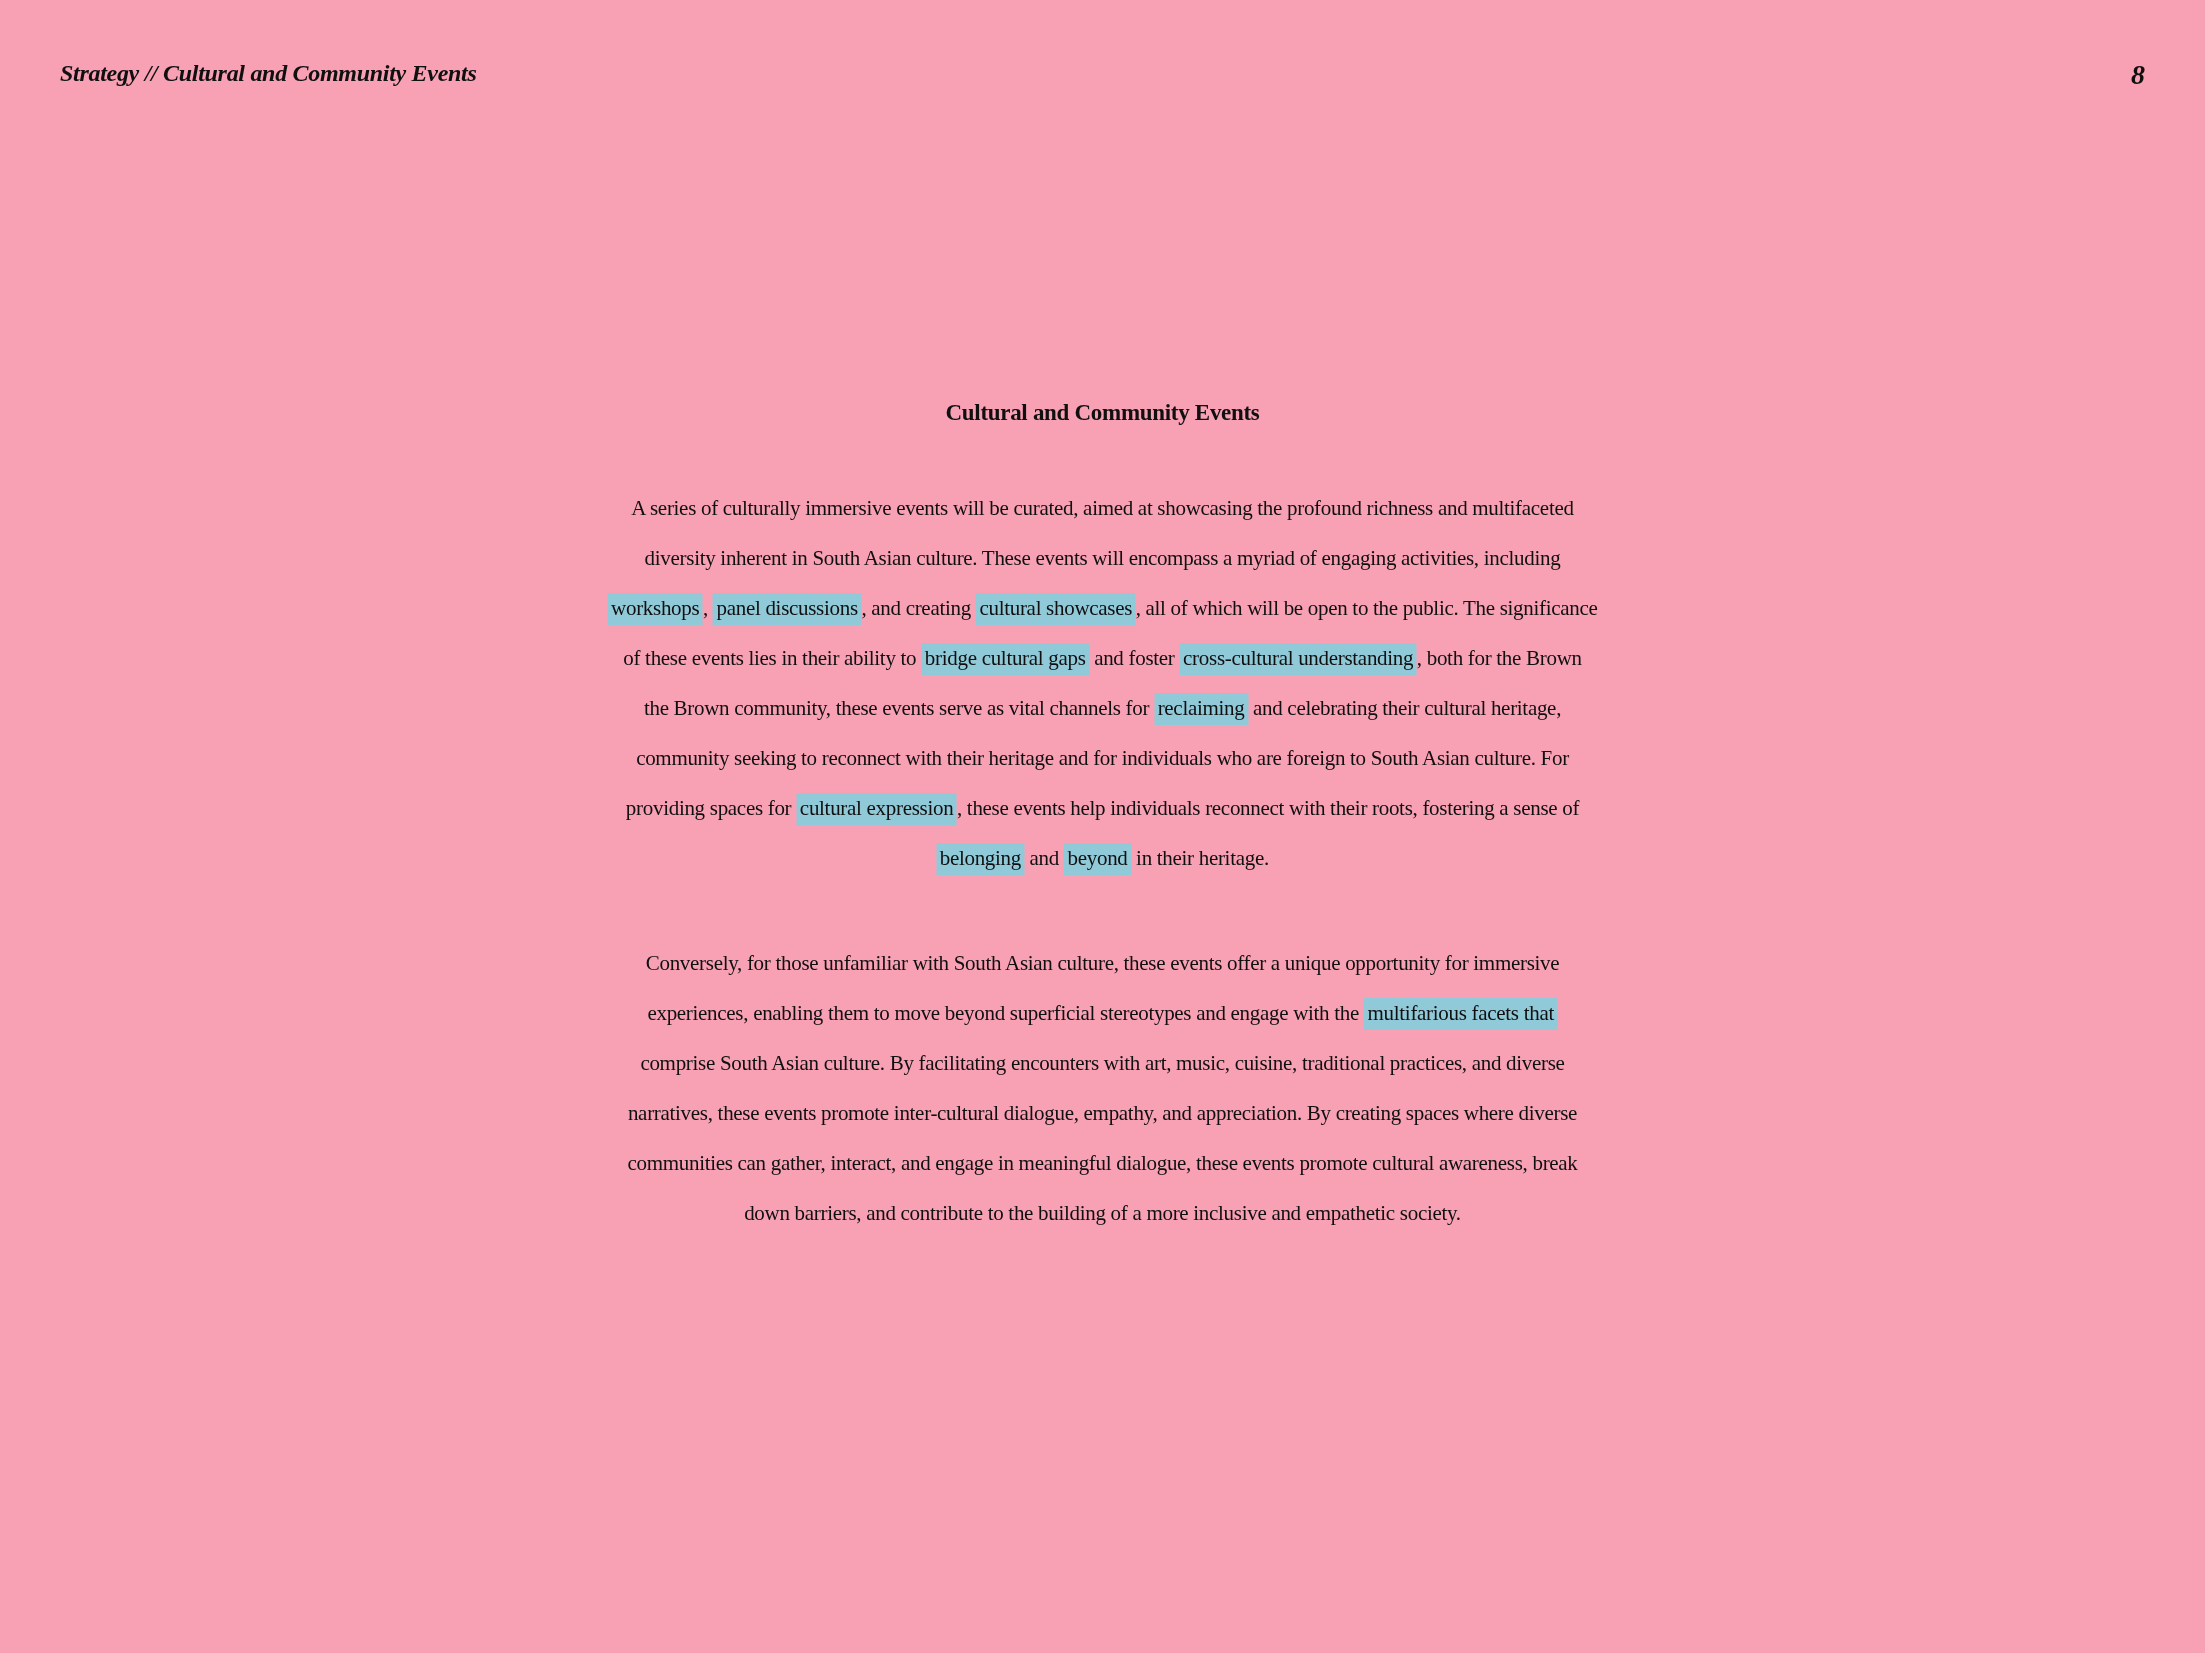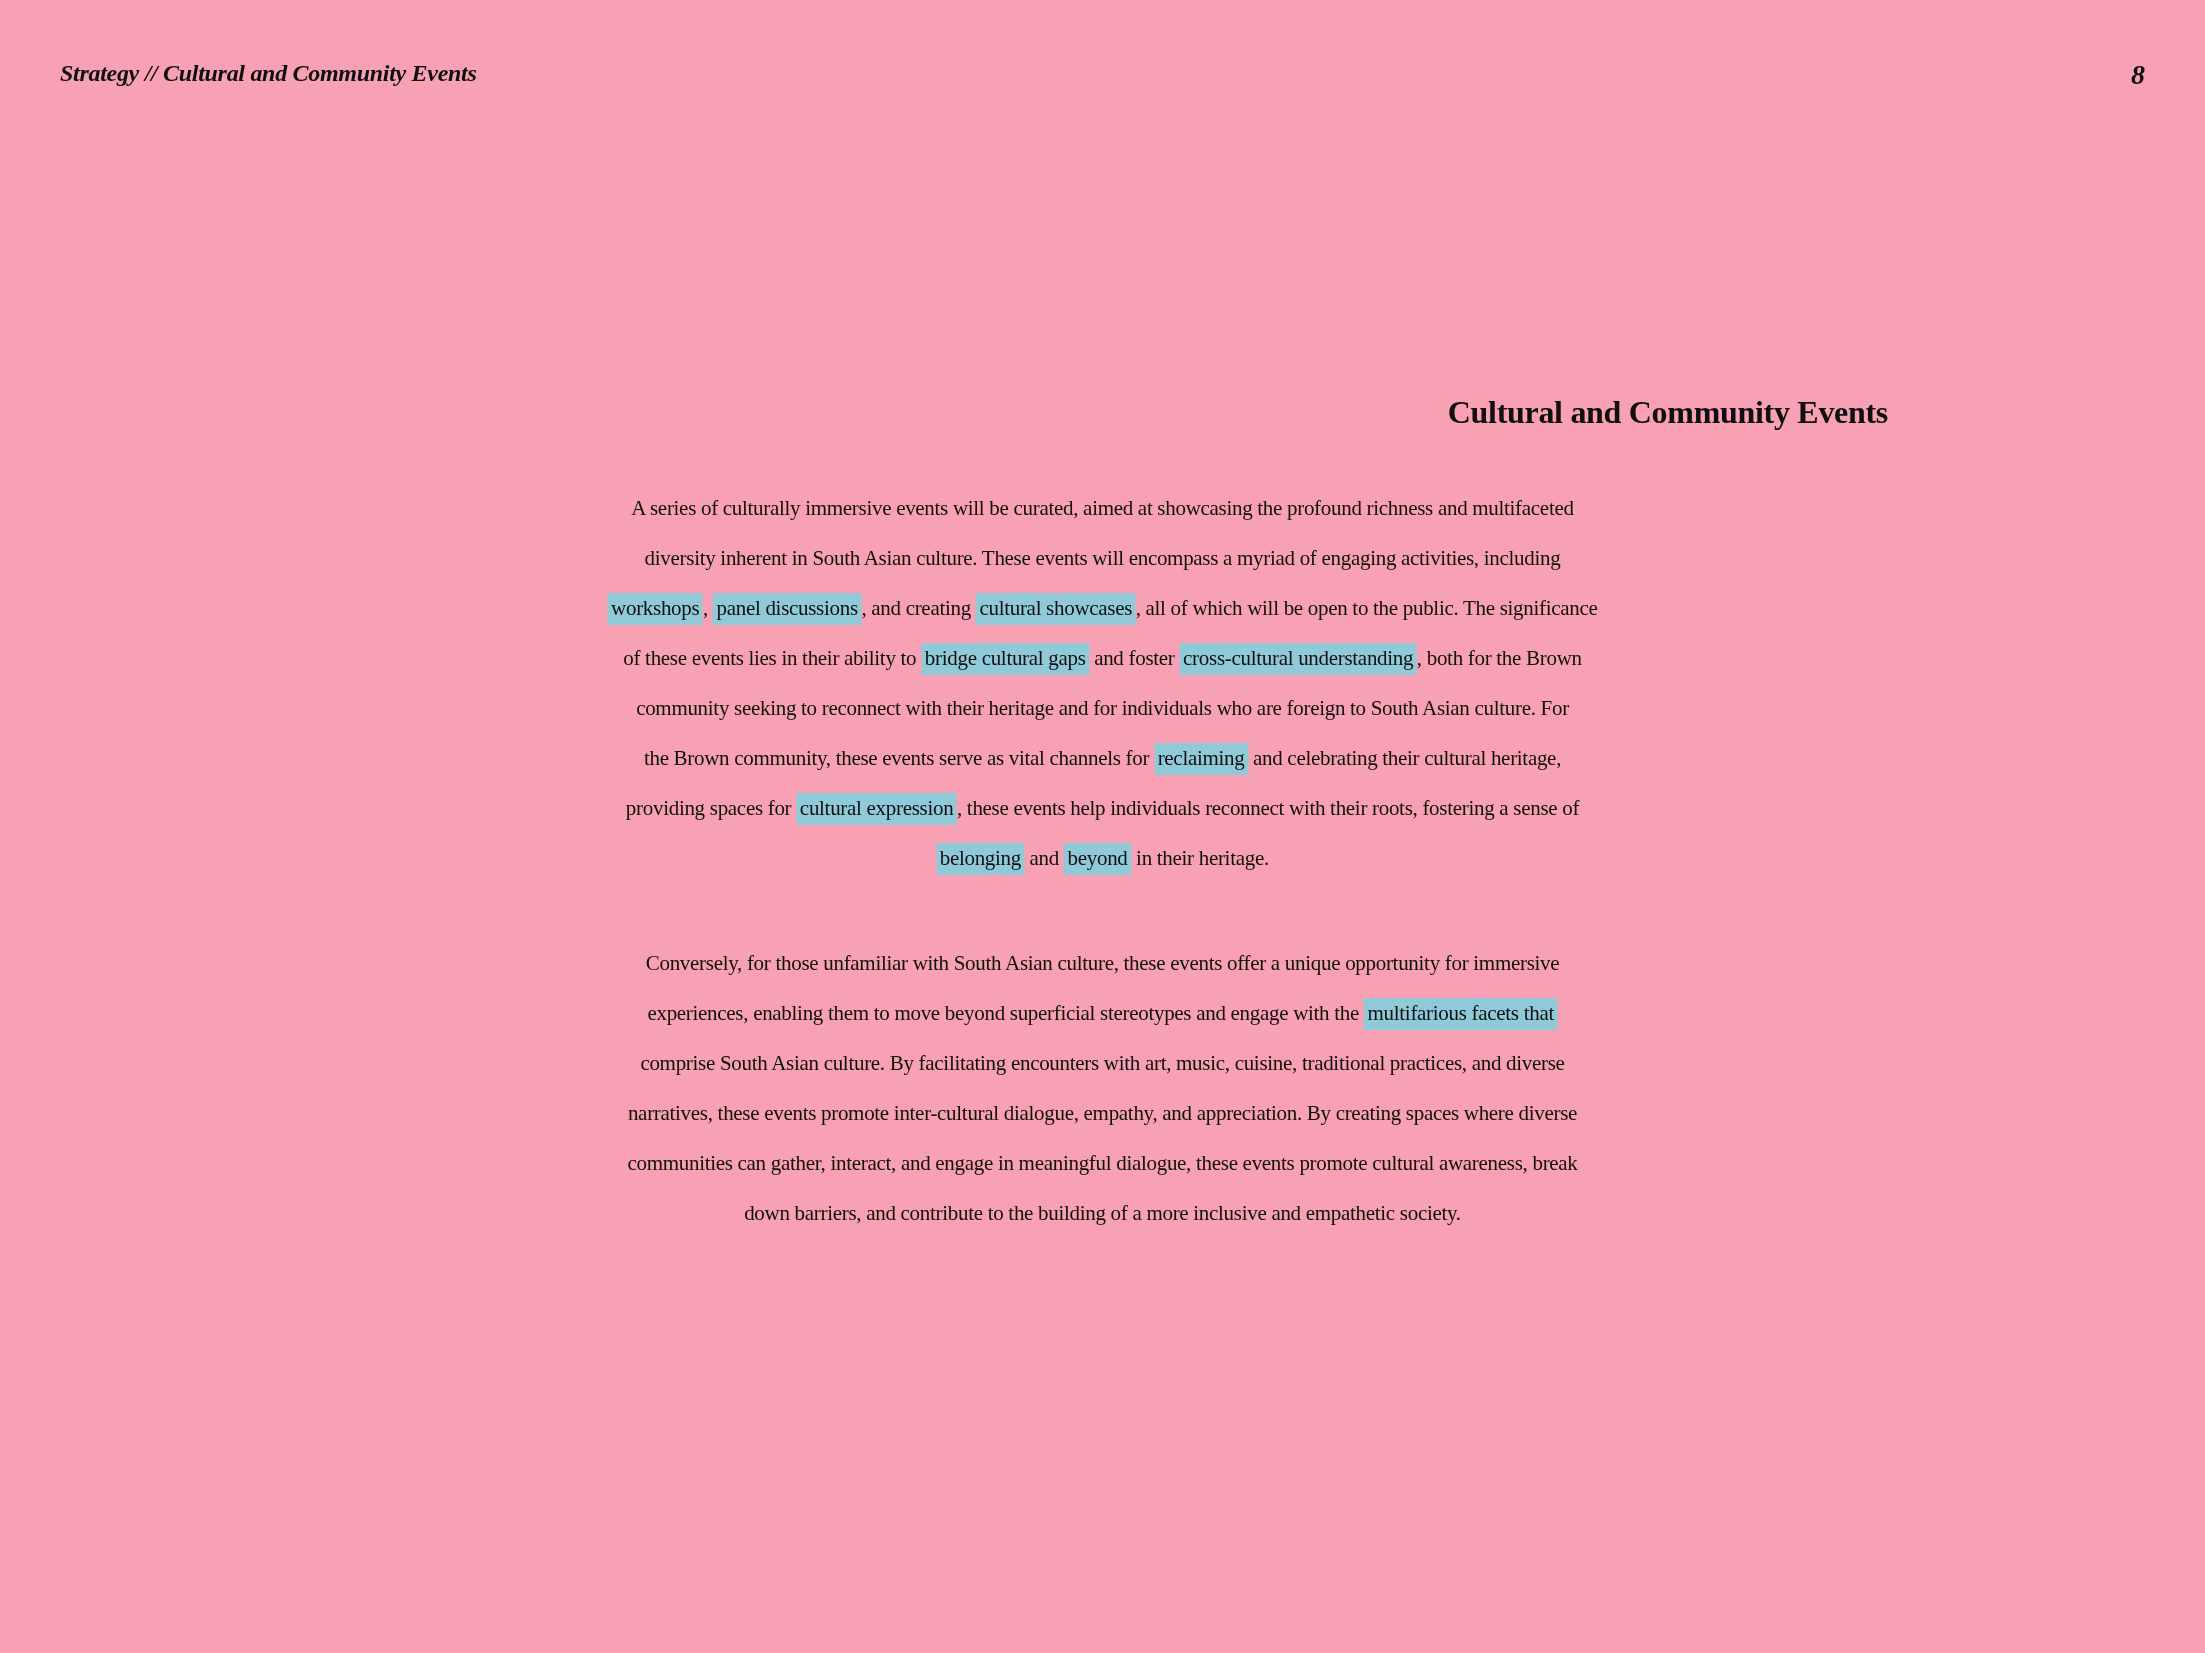--- a/index.html
+++ b/index.html
@@ -37,25 +37,24 @@
   }
   .content{
     position:absolute;
     top:394px;
     left:50%;
     transform:translateX(-50%);
     width:1571px;
     text-align:center;
   }
   .content-title{
-    font-size:32px;
+    font-size:23px;
     font-weight:bold;
     letter-spacing:-0.3px;
     line-height:37px;
-    text-align:right;
   }
   .paragraph{
     font-size:21px;
     letter-spacing:-0.3px;
   }
   .paragraph-1{margin-top:52px;}
   .paragraph-2{margin-top:55px;}
   .para-line{
     display:block;
     line-height:50px;
@@ -74,22 +73,22 @@
 <div class="page-number">8</div>
 
 <div class="content">
   <div class="content-title">Cultural and Community Events</div>
 
   <div class="paragraph paragraph-1">
       <div class="para-line"><span class="plain">A series of culturally immersive events will be curated, aimed at showcasing the profound richness and multifaceted</span></div>
       <div class="para-line"><span class="plain">diversity inherent in South Asian culture. These events will encompass a myriad of engaging activities, including</span></div>
       <div class="para-line"><span class="hl">workshops</span><span class="plain">, </span><span class="hl">panel discussions</span><span class="plain">, and creating </span><span class="hl">cultural showcases</span><span class="plain">, all of which will be open to the public. The significance</span></div>
       <div class="para-line"><span class="plain">of these events lies in their ability to </span><span class="hl">bridge cultural gaps</span><span class="plain"> and foster </span><span class="hl">cross-cultural understanding</span><span class="plain">, both for the Brown</span></div>
+      <div class="para-line"><span class="plain">the Brown community, these events serve as vital channels for </span><span class="hl">reclaiming</span><span class="plain"> and celebrating their cultural heritage,</span></div>
       <div class="para-line"><span class="plain">community seeking to reconnect with their heritage and for individuals who are foreign to South Asian culture. For</span></div>
-      <div class="para-line"><span class="plain">the Brown community, these events serve as vital channels for </span><span class="hl">reclaiming</span><span class="plain"> and celebrating their cultural heritage,</span></div>
       <div class="para-line"><span class="plain">providing spaces for </span><span class="hl">cultural expression</span><span class="plain">, these events help individuals reconnect with their roots, fostering a sense of</span></div>
       <div class="para-line"><span class="hl">belonging</span><span class="plain"> and </span><span class="hl">beyond</span><span class="plain"> in their heritage.</span></div>
     </div>
 
   <div class="paragraph paragraph-2">
       <div class="para-line"><span class="plain">Conversely, for those unfamiliar with South Asian culture, these events offer a unique opportunity for immersive</span></div>
       <div class="para-line"><span class="plain">experiences, enabling them to move beyond superficial stereotypes and engage with the </span><span class="hl">multifarious facets that</span></div>
       <div class="para-line"><span class="plain">comprise South Asian culture. By facilitating encounters with art, music, cuisine, traditional practices, and diverse</span></div>
       <div class="para-line"><span class="plain">narratives, these events promote inter-cultural dialogue, empathy, and appreciation. By creating spaces where diverse</span></div>
       <div class="para-line"><span class="plain">communities can gather, interact, and engage in meaningful dialogue, these events promote cultural awareness, break</span></div>

